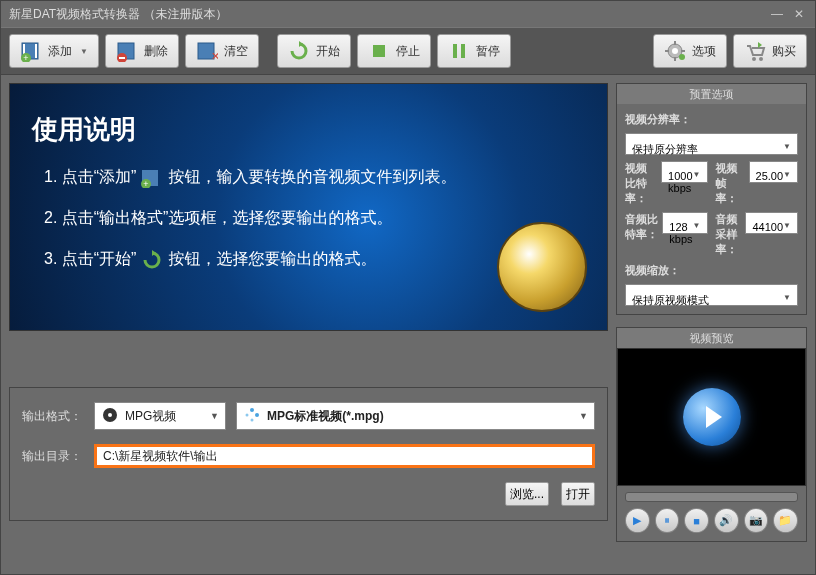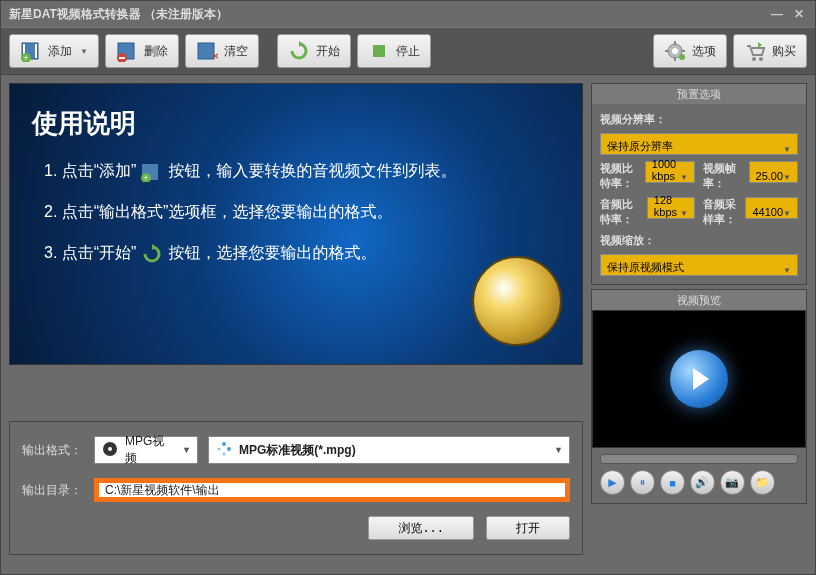--- a/index.html
+++ b/index.html
@@ -1,48 +1,48 @@
 <!DOCTYPE html>
 <html><head>
 <meta charset="utf-8">
 <style>
 * { margin: 0; padding: 0; box-sizing: border-box; }
 body { font-family: "Microsoft YaHei", sans-serif; background: #6b6b6b; width: 816px; height: 575px; overflow: hidden; font-size: 12px; }
 .window { width: 816px; height: 575px; background: #6b6b6b; display: flex; flex-direction: column; border: 1px solid #444; }
-.titlebar { height: 26px; background: #6b6b6b; display: flex; align-items: center; padding: 0 8px; color: #ddd; font-size: 12px; font-weight: bold; }
+.titlebar { height: 26px; background: #6b6b6b; display: flex; align-items: center; padding: 0 8px; color: #ddd; font-size: 12px; font-weight: normal; }
 .titlebar .spacer { flex: 1; }
 .titlebar .ctrl { width: 16px; height: 14px; margin-left: 6px; display: flex; align-items: center; justify-content: center; cursor: pointer; color: #ccc; }
 .menubar { height: 22px; background: #6b6b6b; display: flex; align-items: center; padding: 0 4px; color: #ddd; font-size: 12px; }
 .menubar .mi { padding: 2px 10px; cursor: pointer; }
 .toolbar { height: 48px; background: #555; display: flex; align-items: center; padding: 6px 8px; gap: 6px; border-top: 1px solid #777; border-bottom: 1px solid #444; }
 .tbtn { height: 34px; background: linear-gradient(#f5f5f5,#dcdcdc); border: 1px solid #999; border-radius: 3px; display: flex; align-items: center; padding: 0 10px; gap: 6px; font-size: 12px; color: #333; cursor: pointer; }
 .tbtn .dd { font-size: 8px; color: #666; margin-left: 2px; }
 .iconbox { width: 22px; height: 22px; display: flex; align-items: center; justify-content: center; }
 .tsep { width: 6px; }
 .tspace { flex: 1; }
 .mainrow { flex: 1; display: flex; padding: 8px; gap: 8px; }
 .leftcol { flex: 1; display: flex; flex-direction: column; gap: 8px; }
-.banner { height: 282px; background: radial-gradient(circle at 60% 55%, #1168c5 0%, #0a3c7a 40%, #061b3a 100%); border: 1px solid #333; position: relative; color: #fff; padding: 22px 22px; overflow: hidden; }
+.banner { height: 248px; background: radial-gradient(circle at 60% 55%, #1168c5 0%, #0a3c7a 40%, #061b3a 100%); border: 1px solid #333; position: relative; color: #fff; padding: 28px 22px; overflow: hidden; }
 .banner h2 { font-size: 26px; font-weight: bold; margin-bottom: 18px; }
 .banner .step { font-size: 16px; margin: 20px 12px; display: flex; align-items: center; gap: 4px; }
 .banner .inlineicon { display: inline-block; width: 24px; height: 20px; vertical-align: middle; }
 .disc { position: absolute; right: 20px; bottom: 18px; width: 90px; height: 90px; border-radius: 50%; background: radial-gradient(circle at 35% 35%, #fff 0%, #f5d86a 25%, #c9a02e 60%, #7a5a14 100%); border: 2px solid #5a4210; }
 .bottombox { background: #6b6b6b; border: 1px solid #444; padding: 14px 12px; display: flex; flex-direction: column; gap: 14px; margin-top: 48px; }
 .formrow { display: flex; align-items: center; gap: 10px; }
 .formrow .lbl { color: #ddd; font-size: 12px; width: 62px; }
 .combo { height: 28px; background: #fff; border: 1px solid #888; display: flex; align-items: center; padding: 0 6px; font-size: 12px; color: #222; gap: 6px; cursor: pointer; }
 .combo .arrow { margin-left: auto; font-size: 9px; color: #555; }
-.textin { height: 24px; background: #fff; border: 5px solid #f97316; padding: 0 6px; font-size: 12px; color: #222; flex: 1; }
-.smbtn { height: 24px; padding: 0 29px; background: linear-gradient(#f5f5f5,#dcdcdc); border: 1px solid #999; border-radius: 2px; font-size: 12px; cursor: pointer; font-family: Liberation Mono, monospace; }
-.rightcol { width: 216px; display: flex; flex-direction: column; gap: 4px; }
+.textin { height: 24px; background: #fff; border: 3px solid #f97316; padding: 0 6px; font-size: 12px; color: #222; flex: 1; }
+.smbtn { height: 24px; padding: 0 4px; background: linear-gradient(#f5f5f5,#dcdcdc); border: 1px solid #999; border-radius: 2px; font-size: 12px; cursor: pointer; }
+.rightcol { width: 191px; display: flex; flex-direction: column; gap: 12px; }
 .panel { background: #6b6b6b; border: 1px solid #444; }
 .panelhdr { height: 20px; background: #7a7a7a; color: #ddd; font-size: 11px; text-align: center; line-height: 20px; }
 .panelbody { padding: 8px; display: flex; flex-direction: column; gap: 6px; }
 .plabel { color: #ddd; font-size: 11px; font-weight: bold; }
-.pcombo { height: 22px; background: #eab308; border: 1px solid #888; display: flex; align-items: flex-end; padding: 0 6px; font-size: 11px; cursor: pointer; }
+.pcombo { height: 22px; background: #ffffff; border: 1px solid #888; display: flex; align-items: flex-start; padding: 8px 6px; font-size: 11px; cursor: pointer; }
 .pcombo .arrow { margin-left: auto; font-size: 8px; color: #555; }
 .tworow { display: flex; gap: 8px; }
 .tworow > div { flex: 1; display: flex; flex-direction: row; gap: 4px; }
 .preview { height: 138px; background: #000; border: 1px solid #333; display: flex; align-items: center; justify-content: center; }
 .play-circle { width: 58px; height: 58px; border-radius: 50%; background: radial-gradient(circle at 35% 35%, #a8d8ff, #2a7fd8 60%, #0d4a8e); display: flex; align-items: center; justify-content: center; box-shadow: 0 0 18px rgba(80,160,255,.6); }
 .play-circle .tri { width: 0; height: 0; border-left: 16px solid #fff; border-top: 11px solid transparent; border-bottom: 11px solid transparent; margin-left: 4px; }
 .pslider { height: 10px; background: #888; border: 1px solid #555; border-radius: 3px; margin-top: 6px; }
 .pctrls { display: flex; gap: 5px; margin-top: 6px; }
 .pcbtn { width: 25px; height: 25px; border-radius: 50%; background: linear-gradient(#f0f0f0,#c8c8c8); border: 1px solid #888; display: flex; align-items: center; justify-content: center; cursor: pointer; color: #2a7fd8; font-size: 11px; }
 </style>
@@ -102,20 +102,29 @@
       <span>开始</span>
     </div>
     <div class="tbtn">
       <span class="iconbox">
           <svg width="22" height="22">
             <rect x="5" y="5" width="12" height="12" fill="#6ab04c"></rect>
           </svg>
         </span>
       <span>停止</span>
     </div>
+    <div class="tbtn">
+      <span class="iconbox">
+          <svg width="22" height="22">
+            <rect x="5" y="4" width="4" height="14" fill="#6ab04c"></rect>
+            <rect x="13" y="4" width="4" height="14" fill="#6ab04c"></rect>
+          </svg>
+        </span>
+      <span>暂停</span>
+    </div>
     <div class="tspace"></div>
     <div class="tbtn">
       <span class="iconbox">
           <svg width="22" height="22">
             <circle cx="11" cy="11" r="7" fill="#bbb" stroke="#888"></circle>
             <circle cx="11" cy="11" r="3" fill="#fff"></circle>
             <rect x="10" y="1" width="2" height="4" fill="#888"></rect>
             <rect x="10" y="17" width="2" height="4" fill="#888"></rect>
             <rect x="1" y="10" width="4" height="2" fill="#888"></rect>
             <rect x="17" y="10" width="4" height="2" fill="#888"></rect>
@@ -158,21 +167,21 @@
                 <polygon points="12,0 12,6 16,3" fill="#6ab04c"></polygon>
               </svg></span>
           <span>按钮，选择您要输出的格式。</span>
         </div>
         <div class="disc"></div>
       </div>
 
       <div class="bottombox">
         <div class="formrow">
           <span class="lbl">输出格式：</span>
-          <div class="combo" style="width:104px">
+          <div class="combo" style="width:132px">
             <span><svg width="18" height="18">
                   <circle cx="9" cy="9" r="7" fill="#333"></circle>
                   <circle cx="9" cy="9" r="2" fill="#fff"></circle>
                 </svg></span>
             <span>MPG视频</span>
             <span class="arrow">▼</span>
           </div>
           <div class="combo" style="flex:1">
             <span><svg width="18" height="18">
                   <circle cx="9" cy="4" r="2" fill="#4aa3e0"></circle>

